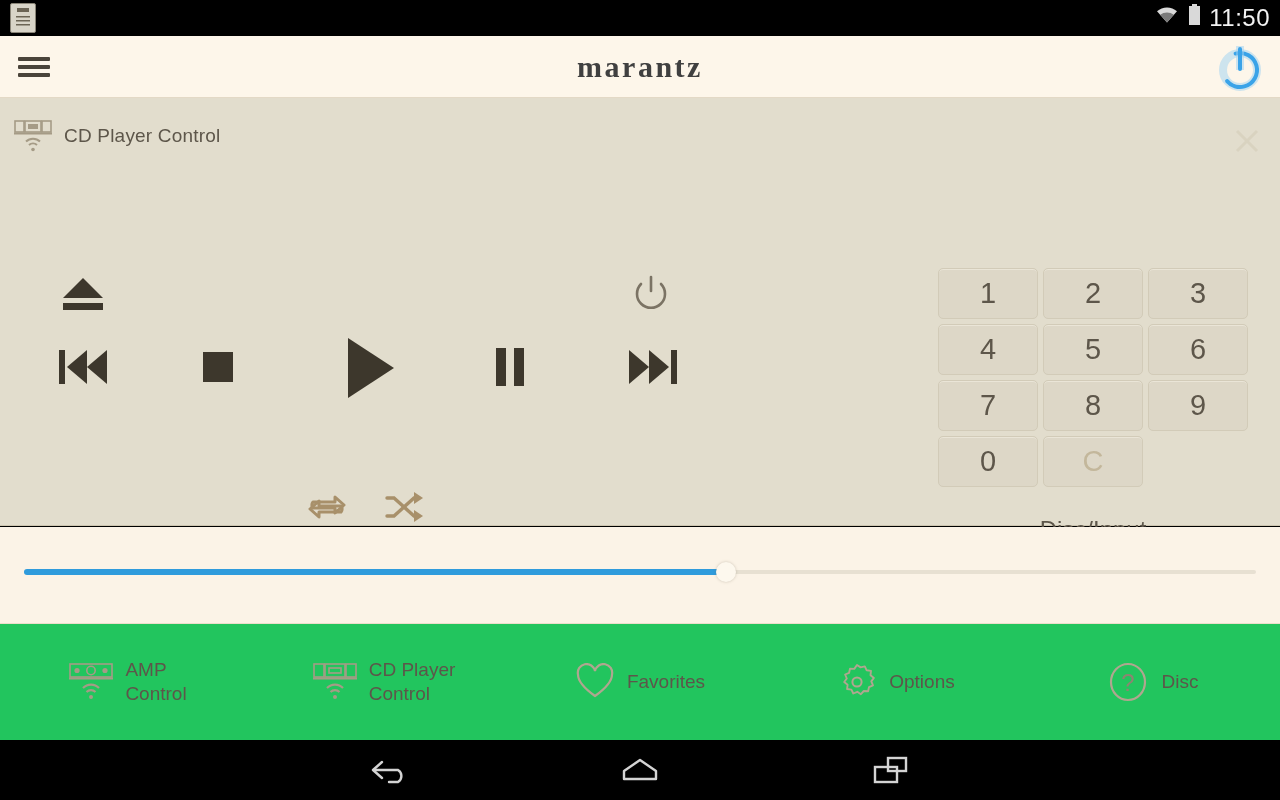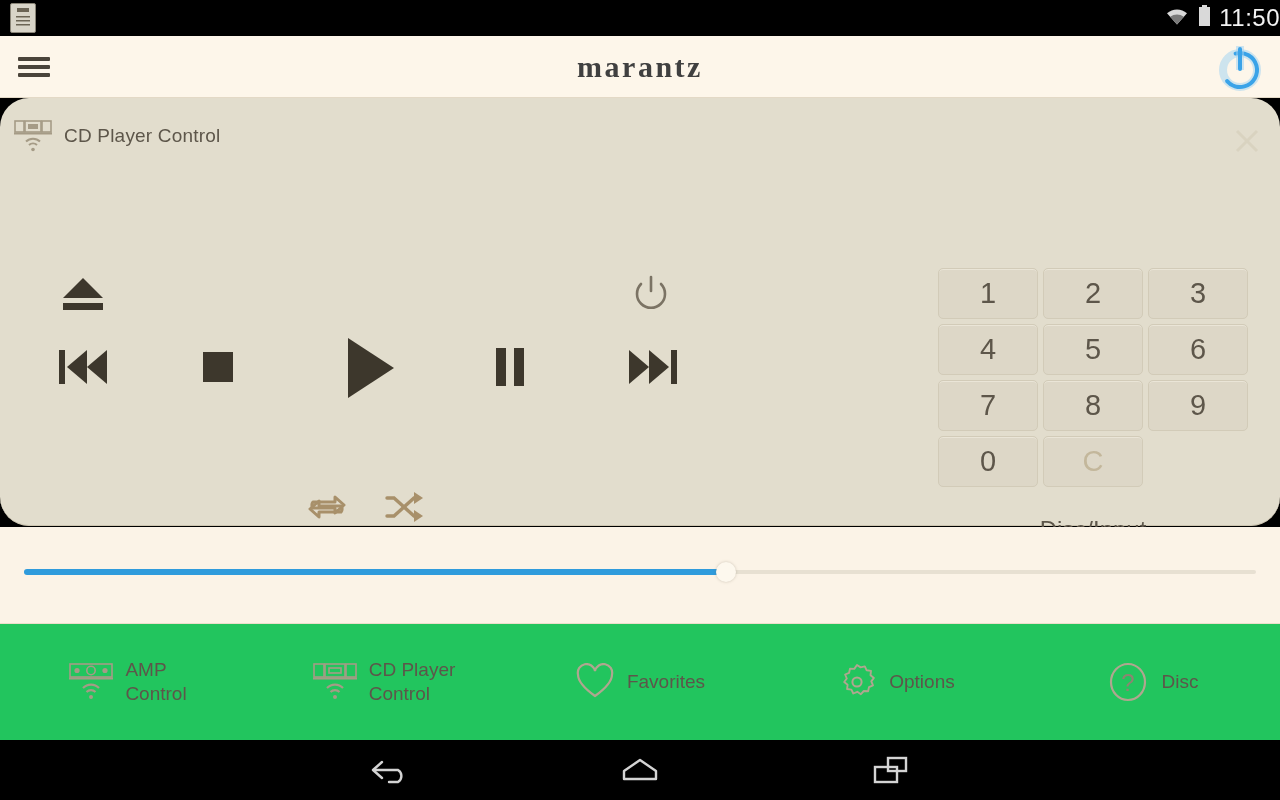--- a/index.html
+++ b/index.html
@@ -26,21 +26,21 @@
     width:12px; height:4px; background:#6b6455;
   }
   .status-app-icon::after{
     content:""; position:absolute; left:50%; top:12px; transform:translateX(-50%);
     width:14px; height:12px;
     background:
       linear-gradient(#6b6455,#6b6455) 0 0/100% 1.5px no-repeat,
       linear-gradient(#6b6455,#6b6455) 0 4px/100% 1.5px no-repeat,
       linear-gradient(#6b6455,#6b6455) 0 8px/100% 1.5px no-repeat;
   }
-  .status-right{ margin-left:auto; display:flex; align-items:center; gap:8px; }
+  .status-right{ margin-left:auto; display:flex; gap:8px; padding-right:10px; }
   .status-time{ font-size:24px; letter-spacing:.5px; color:#f2f2f2; font-weight:400; }
 
   
   .app-header{
     position:absolute; left:0; top:36px; width:1280px; height:62px;
     background:#fdf6ea;
     border-bottom:1px solid #e3d9c6;
     display:flex; align-items:center;
   }
   .hamburger{
@@ -57,21 +57,20 @@
   .power-glow{
     position:absolute; right:14px; top:6px;
     width:52px; height:52px; cursor:pointer;
   }
 
   
   .panel{
     position:absolute; left:0; top:98px; width:1280px; height:428px;
     background:#e2ddcd;
     border-bottom:1px solid #cdc5b0;
-    border-radius:29px;
   }
   .panel-title-row{
     position:absolute; left:0; top:16px; width:100%; height:44px;
     display:flex; align-items:center;
   }
   .panel-title-icon{ margin-left:14px; width:38px; height:34px; position:relative; }
   .panel-title{
     margin-left:12px; font-size:19px; color:#5d564a; letter-spacing:.2px;
   }
   .panel-close{

